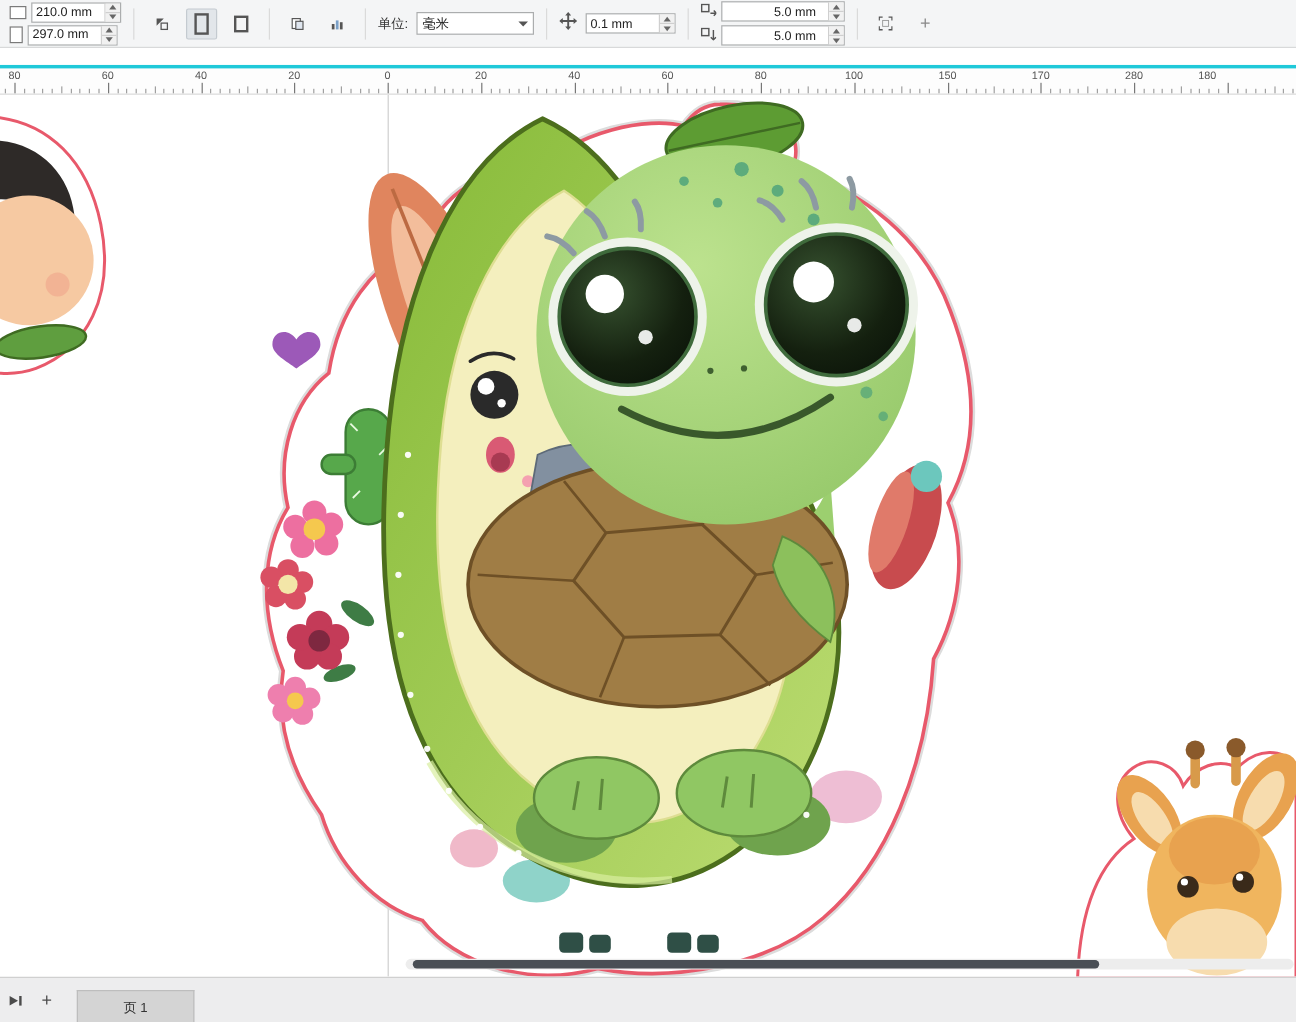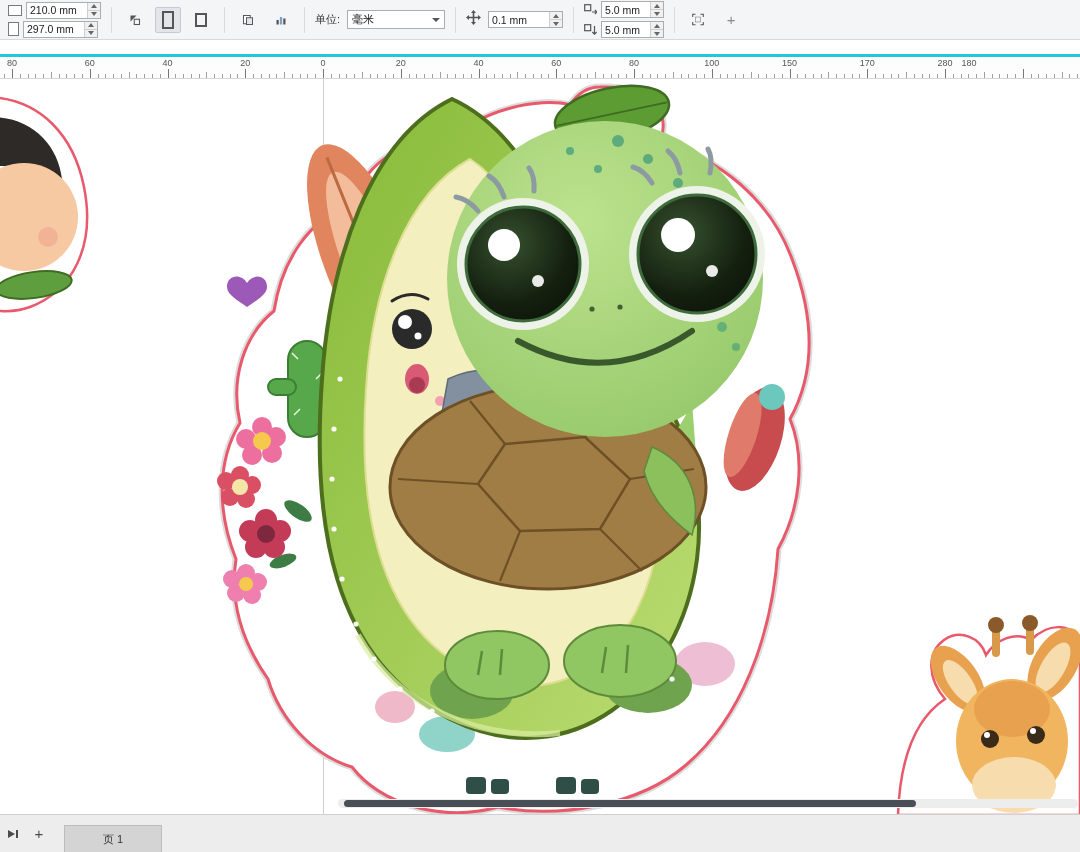--- a/index.html
+++ b/index.html
@@ -18,21 +18,21 @@
   .size-col{display:flex;flex-direction:column;gap:2px;}
   .spin-row{display:flex;align-items:center;gap:4px;}
   .mini-icon{flex:0 0 auto;display:inline-block;}
   .ic-pagew{width:12px;height:9px;border:1px solid #7a7a7a;background:#fff;}
   .ic-pageh{width:9px;height:12px;border:1px solid #7a7a7a;background:#fff;}
   .spinner{display:flex;align-items:stretch;border:1px solid #abadae;background:#fff;height:15px;}
   .spinner input{
     border:none;outline:none;width:54px;font-size:10.5px;padding:0 3px;
     font-family:"Liberation Sans",sans-serif;color:#222;background:transparent;
   }
-  .spinner.small input{width:42px;}
+  .spinner.small input{width:42px;margin-left:40px;}
   .spin-arrows{display:flex;flex-direction:column;border-left:1px solid #cfcfcf;}
   .spin-btn{width:12px;flex:1;display:flex;align-items:center;justify-content:center;background:#f1f1f1;cursor:pointer;}
   .spin-btn + .spin-btn{border-top:1px solid #cfcfcf;}
   .arr-up{width:0;height:0;border-left:3px solid transparent;border-right:3px solid transparent;border-bottom:4px solid #666;}
   .arr-dn{width:0;height:0;border-left:3px solid transparent;border-right:3px solid transparent;border-top:4px solid #666;}
   .tb-btn{
     width:26px;height:26px;display:flex;align-items:center;justify-content:center;
     border:1px solid transparent;border-radius:2px;background:transparent;cursor:pointer;flex:0 0 auto;
   }
   .tb-btn.pressed{background:#e2e6ea;border-color:#c4cad0;}
@@ -384,21 +384,21 @@
     <span class="ruler-num" style="left: 245.25px;">20</span>
     <span class="ruler-num" style="left: 323px;">0</span>
     <span class="ruler-num" style="left: 400.75px;">20</span>
     <span class="ruler-num" style="left: 478.5px;">40</span>
     <span class="ruler-num" style="left: 556.25px;">60</span>
     <span class="ruler-num" style="left: 634px;">80</span>
     <span class="ruler-num" style="left: 711.75px;">100</span>
     <span class="ruler-num" style="left: 789.5px;">150</span>
     <span class="ruler-num" style="left: 867.25px;">170</span>
     <span class="ruler-num" style="left: 945px;">280</span>
-    <span class="ruler-num" style="left: 969px;">180</span>
+    <span class="ruler-num" style="left: 1006px;">180</span>
   </div>
 
 <div class="canvas">
   <svg width="1080" height="735" viewBox="0 0 1080 735">
     <defs>
       <linearGradient id="avoSkin" x1="0" y1="0" x2="1" y2="1">
         <stop offset="0" stop-color="#86ba38"></stop>
           <stop offset="1" stop-color="#bcdc72"></stop>
       </linearGradient>
       <radialGradient id="headG" cx="0.42" cy="0.32" r="0.95">

